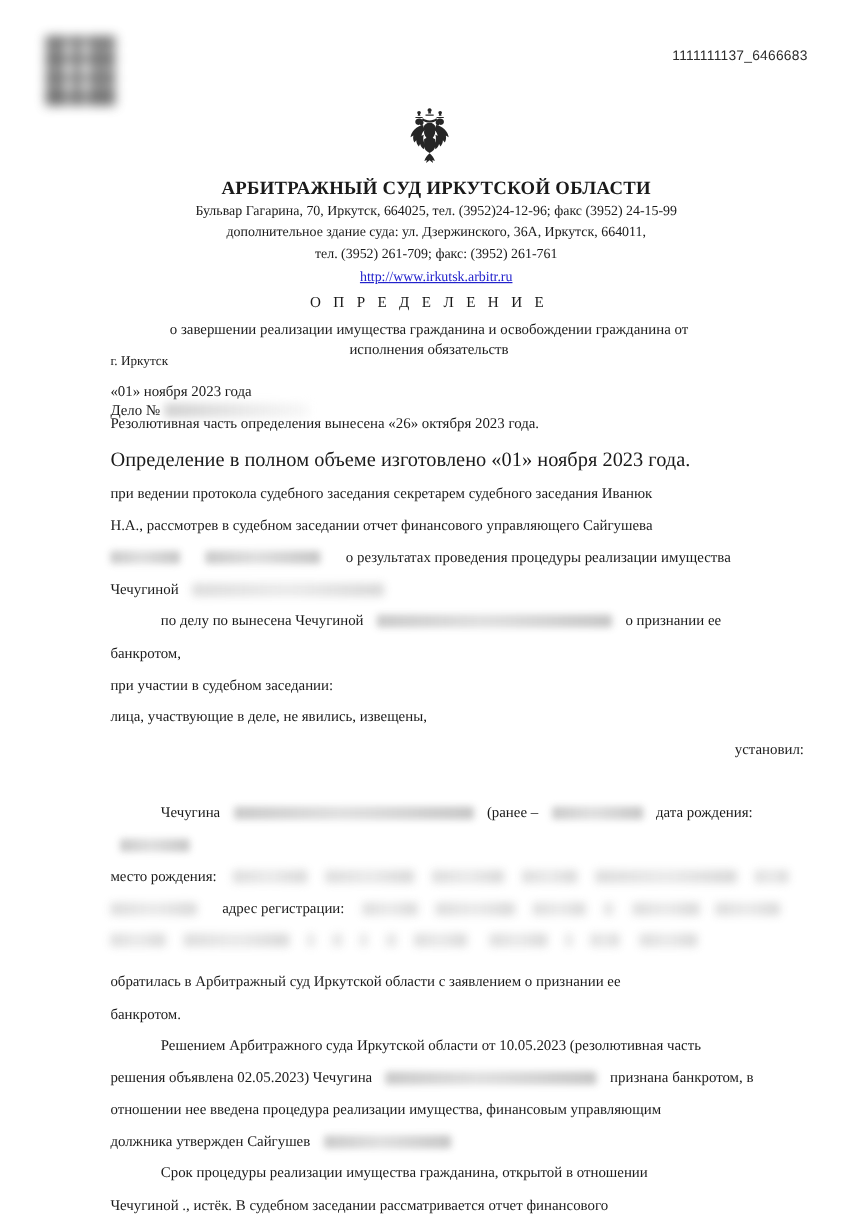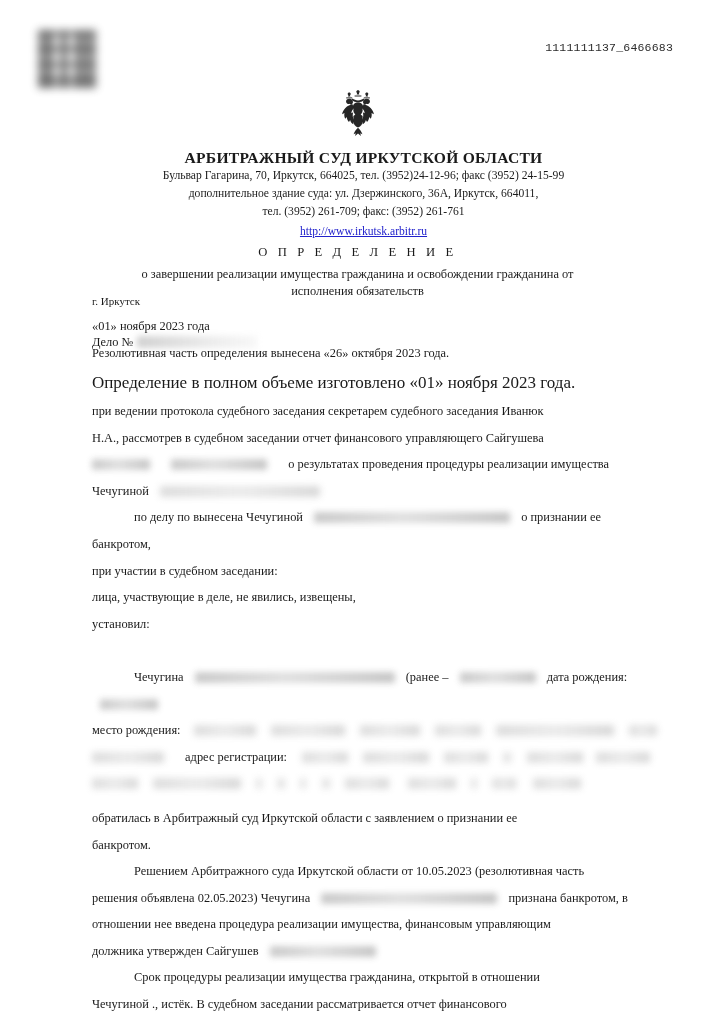--- a/index.html
+++ b/index.html
@@ -38,21 +38,21 @@
     background-image:
       linear-gradient(90deg, #6e6e6e 0 28%, transparent 28% 38%, #6e6e6e 38% 52%, transparent 52% 62%, #777 62% 100%),
       linear-gradient(0deg, #8a8a8a 0 22%, transparent 22% 34%, #8a8a8a 34% 46%, transparent 46% 60%, #8a8a8a 60% 74%, transparent 74% 86%, #8a8a8a 86% 100%);
     background-blend-mode: multiply;
   }
 
   .doc-code {
     position: absolute;
     right: 42px;
     top: 41px;
-    font-family: Liberation Mono, monospace;
+    font-family: Liberation Sans, sans-serif;
     font-size: 11.5px;
     letter-spacing: .2px;
     color: #2b2b2b;
     white-space: nowrap;
   }
 
   .emblem {
     position: absolute;
     left: 0;
     right: 0;
@@ -144,21 +144,21 @@
     font-size: 12.4px;
     line-height: 26.6px;
   }
   .body-text p {
     margin: 0;
     text-align: justify;
     text-justify: inter-word;
   }
   .body-text p.indent { text-indent: 42px; }
   .body-text p.plain { text-align: left; }
-  .body-text p.center { text-align: left; text-indent: 0; }
+  .body-text p.center { text-align: right; text-indent: 0; }
   .body-text p.spacer { height: 26.6px; }
 
   
   .redact {
     display: inline-block;
     vertical-align: baseline;
     position: relative;
     top: 2px;
     height: 11px;
     border-radius: 2px;

